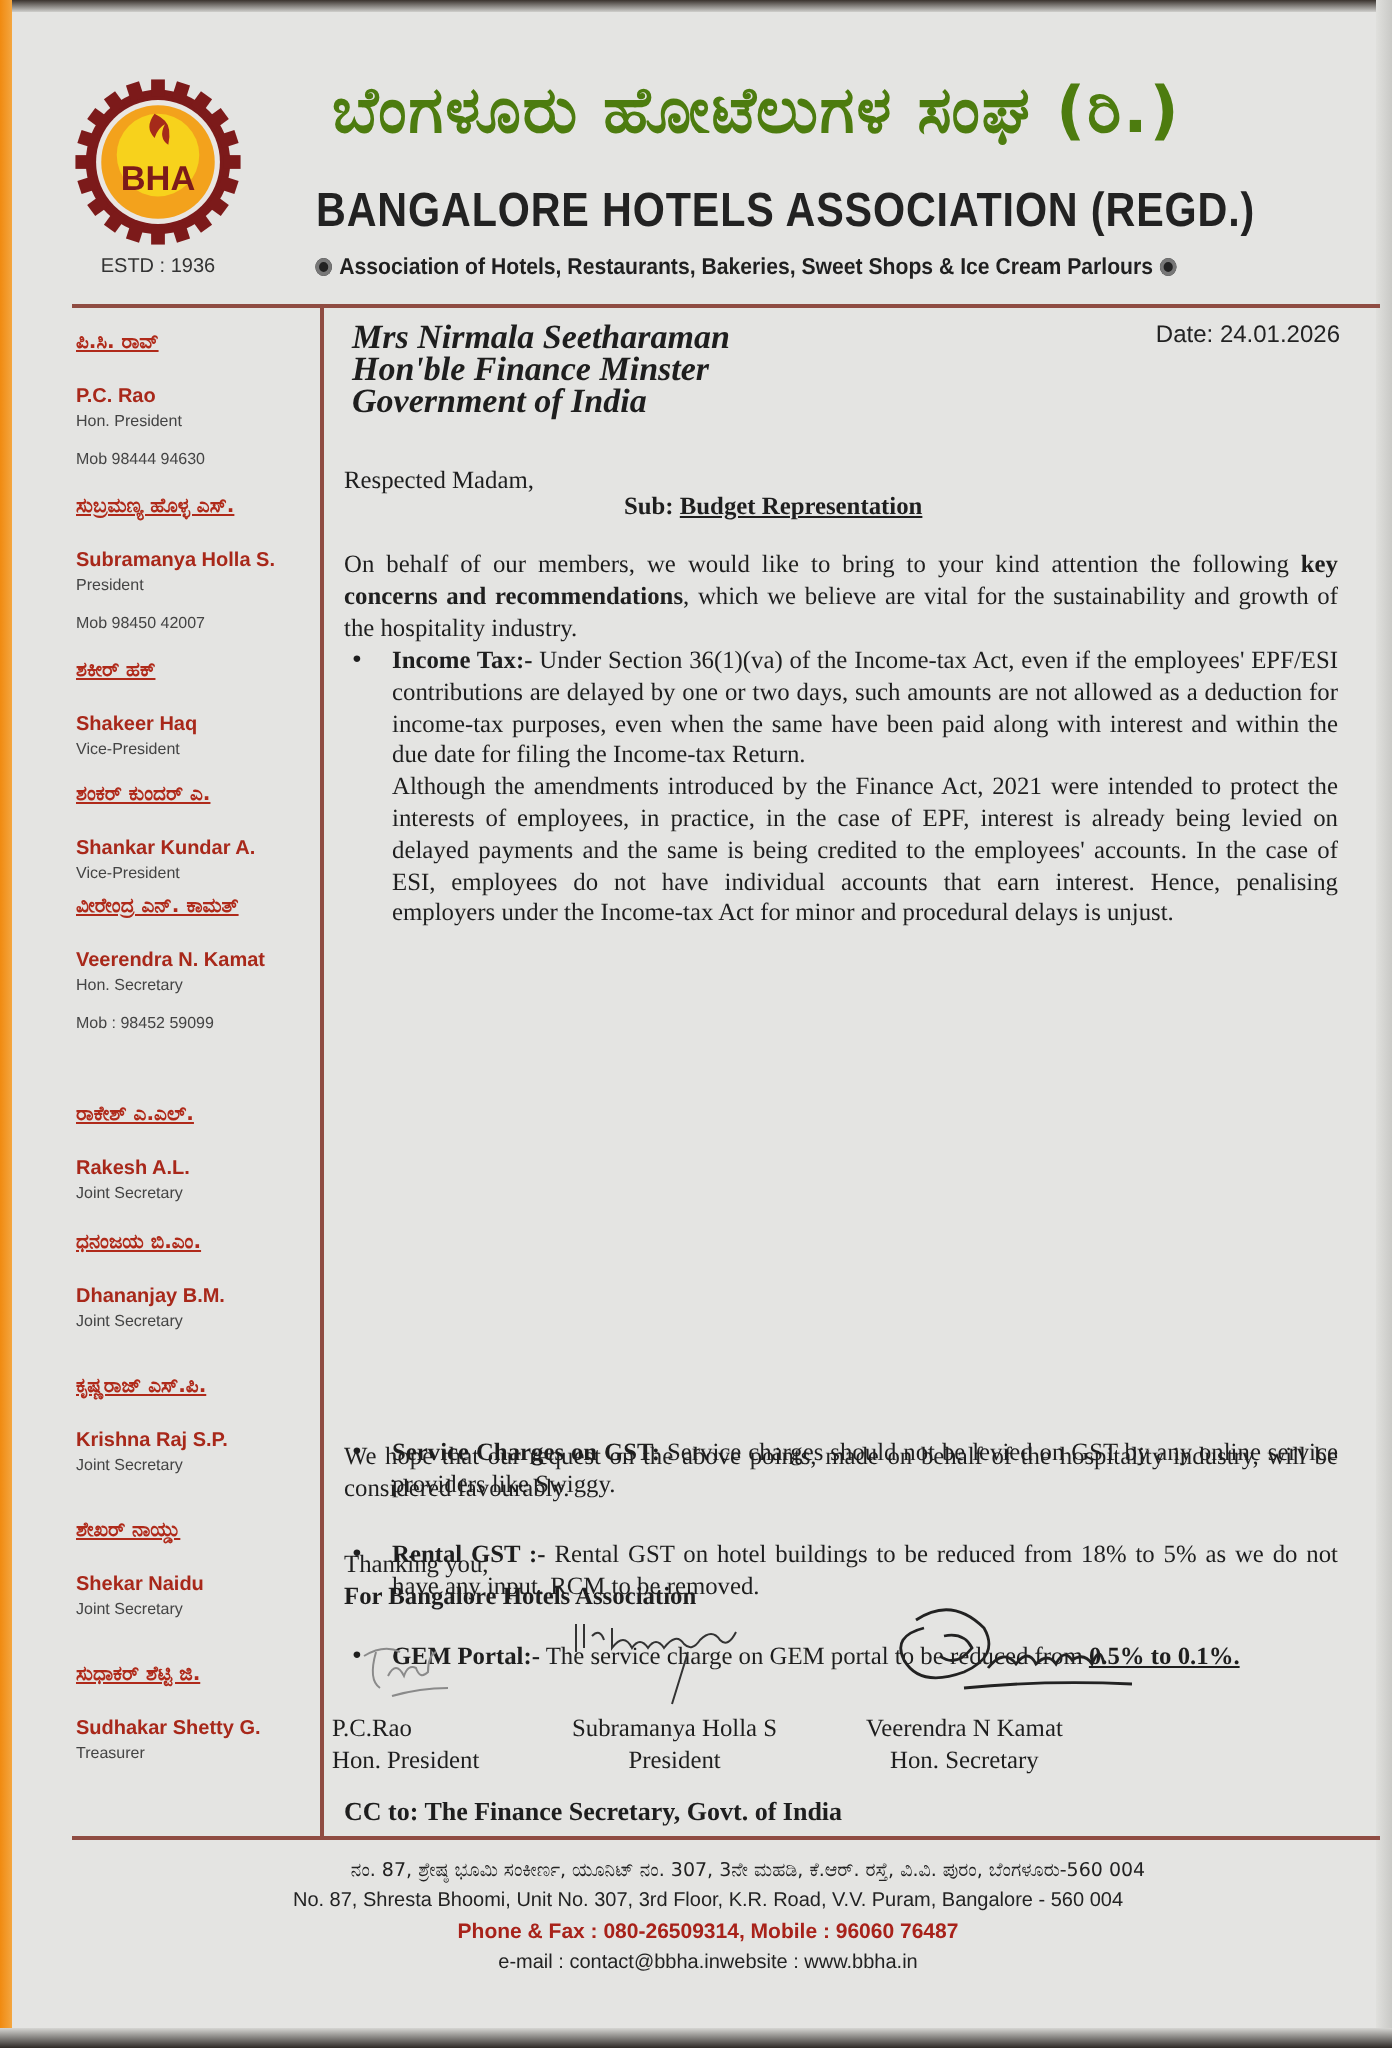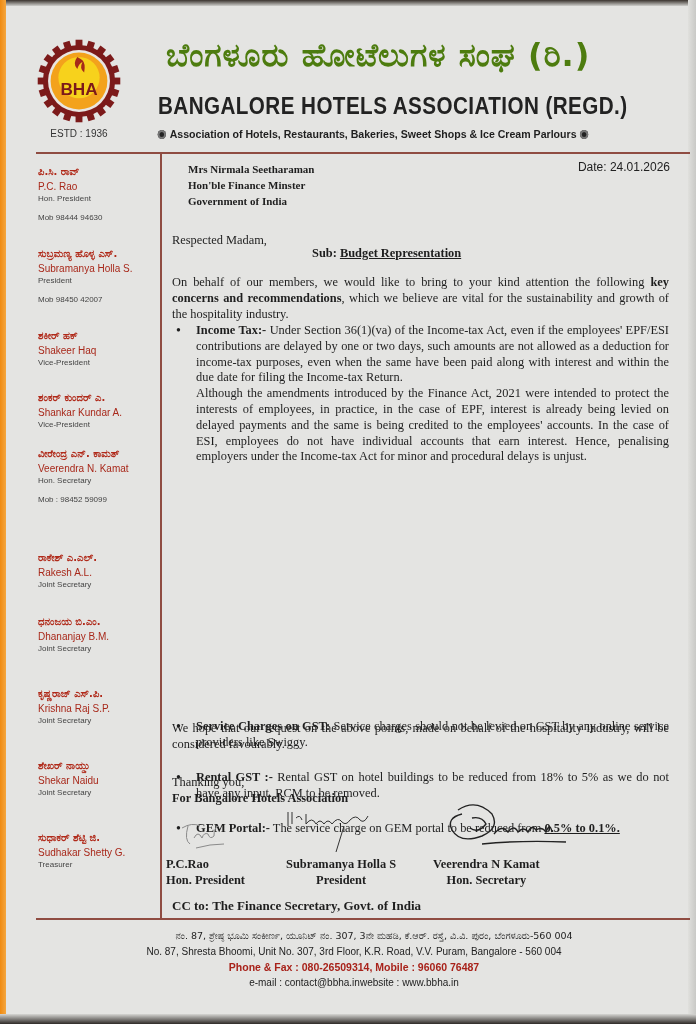--- a/index.html
+++ b/index.html
@@ -23,46 +23,46 @@
   .en-title { position: absolute; left: 152px; top: 86px; font-family: "Liberation Sans", sans-serif; font-size: 24px; font-weight: bold; color: #222; transform: scaleX(0.86); transform-origin: left top; white-space: nowrap; letter-spacing: 0.5px; }
   .tagline { position: absolute; left: 148px; top: 122px; font-family: "Liberation Sans", sans-serif; font-size: 11.5px; font-weight: bold; color: #1f1f1f; white-space: nowrap; transform: scaleX(0.92); transform-origin: left top; }
   .tagline .dot { display: inline-block; width: 9px; height: 9px; border-radius: 50%; background: #222; vertical-align: -1px; margin: 0 4px; box-shadow: inset 0 0 0 2px #777; }
   .hrule { position: absolute; left: 30px; top: 146px; width: 654px; height: 2px; background: #8f4c42; }
   .vrule { position: absolute; left: 154px; top: 146px; width: 2px; height: 768px; background: #8f4c42; }
   .frule { position: absolute; left: 30px; top: 912px; width: 654px; height: 2px; background: #8f4c42; }
 
   
   .side { position: absolute; left: 32px; top: 160px; width: 118px; font-family: "Liberation Sans", sans-serif; }
   .member { position: absolute; left: 0; }
-  .member .kn { font-family: "DejaVu Sans", sans-serif; font-size: 10px; font-weight: bold; color: #b02a1a; white-space: nowrap; }
-  .member .en { font-size: 10px; font-weight: normal; color: #a8281a; margin-top: 3px; white-space: nowrap; }
+  .member .kn { font-family: "DejaVu Sans", sans-serif; font-size: 10px; font-weight: bold; color: #b02a1a; white-space: nowrap; text-decoration: underline; }
+  .member .en { font-size: 10px; font-weight: bold; color: #a8281a; margin-top: 16px; white-space: nowrap; }
   .member .role { font-size: 8px; color: #444; margin-top: 2px; white-space: nowrap; }
   .member .mob { font-size: 8px; color: #444; margin-top: 10px; white-space: nowrap; }
 
   
   .letter { position: absolute; left: 166px; top: 152px; width: 500px; font-size: 12.4px; line-height: 15.8px; }
-  .addr { position: absolute; left: 16px; top: 3px; font-weight: bold; font-size: 11px; line-height: 16px; }
+  .addr { position: absolute; left: 4px; top: 3px; font-weight: bold; font-size: 17px; line-height: 16px; font-style: italic; }
   .date { position: absolute; right: 2px; top: 2px; font-family: "Liberation Sans", sans-serif; font-size: 12px; color: #222; }
   .salutation { position: absolute; left: 0; top: 75px; }
   .subject { position: absolute; left: 140px; top: 88px; font-weight: bold; }
   .subject u { text-decoration: underline; }
   .intro { position: absolute; left: 0; top: 117px; width: 497px; text-align: justify; }
   .bullets { position: absolute; left: 0; top: 165px; width: 497px; }
   .bullet { position: relative; padding-left: 24px; text-align: justify; }
   .bullet::before { content: "•"; position: absolute; left: 4px; top: 0; font-size: 14px; }
   .bullet p { margin: 0; }
   .b1 { position: absolute; top: 0; }
   .b2 { position: absolute; top: 396px; }
   .b3 { position: absolute; top: 447px; }
   .b4 { position: absolute; top: 498px; }
   .ul-bold { font-weight: bold; text-decoration: underline; }
   .closing { position: absolute; left: 0; top: 563px; width: 497px; text-align: justify; }
   .thanks { position: absolute; left: 0; top: 617px; }
   .for-bha { position: absolute; left: 0; top: 633px; font-weight: bold; }
-  .sig { position: absolute; font-weight: bold; text-align: center; white-space: nowrap; line-height: 16px; }
+  .sig { position: absolute; font-weight: normal; text-align: center; white-space: nowrap; line-height: 16px; }
   .sig1 { left: -6px; top: 698px; text-align: left; }
   .sig2 { left: 114px; top: 698px; }
   .sig3 { left: 261px; top: 698px; }
   .sig-svg { position: absolute; }
   .cc { position: absolute; left: 0; top: 740px; font-weight: bold; font-size: 13px; }
 
   
   .footer { position: absolute; left: 0; top: 924px; width: 696px; text-align: center; font-family: "Liberation Sans", sans-serif; }
   .footer .kn-addr { font-family: "DejaVu Sans", sans-serif; font-size: 9.5px; color: #222; padding-left: 40px; white-space: nowrap; }
   .footer .en-addr { font-size: 10px; color: #222; margin-top: 4px; }

